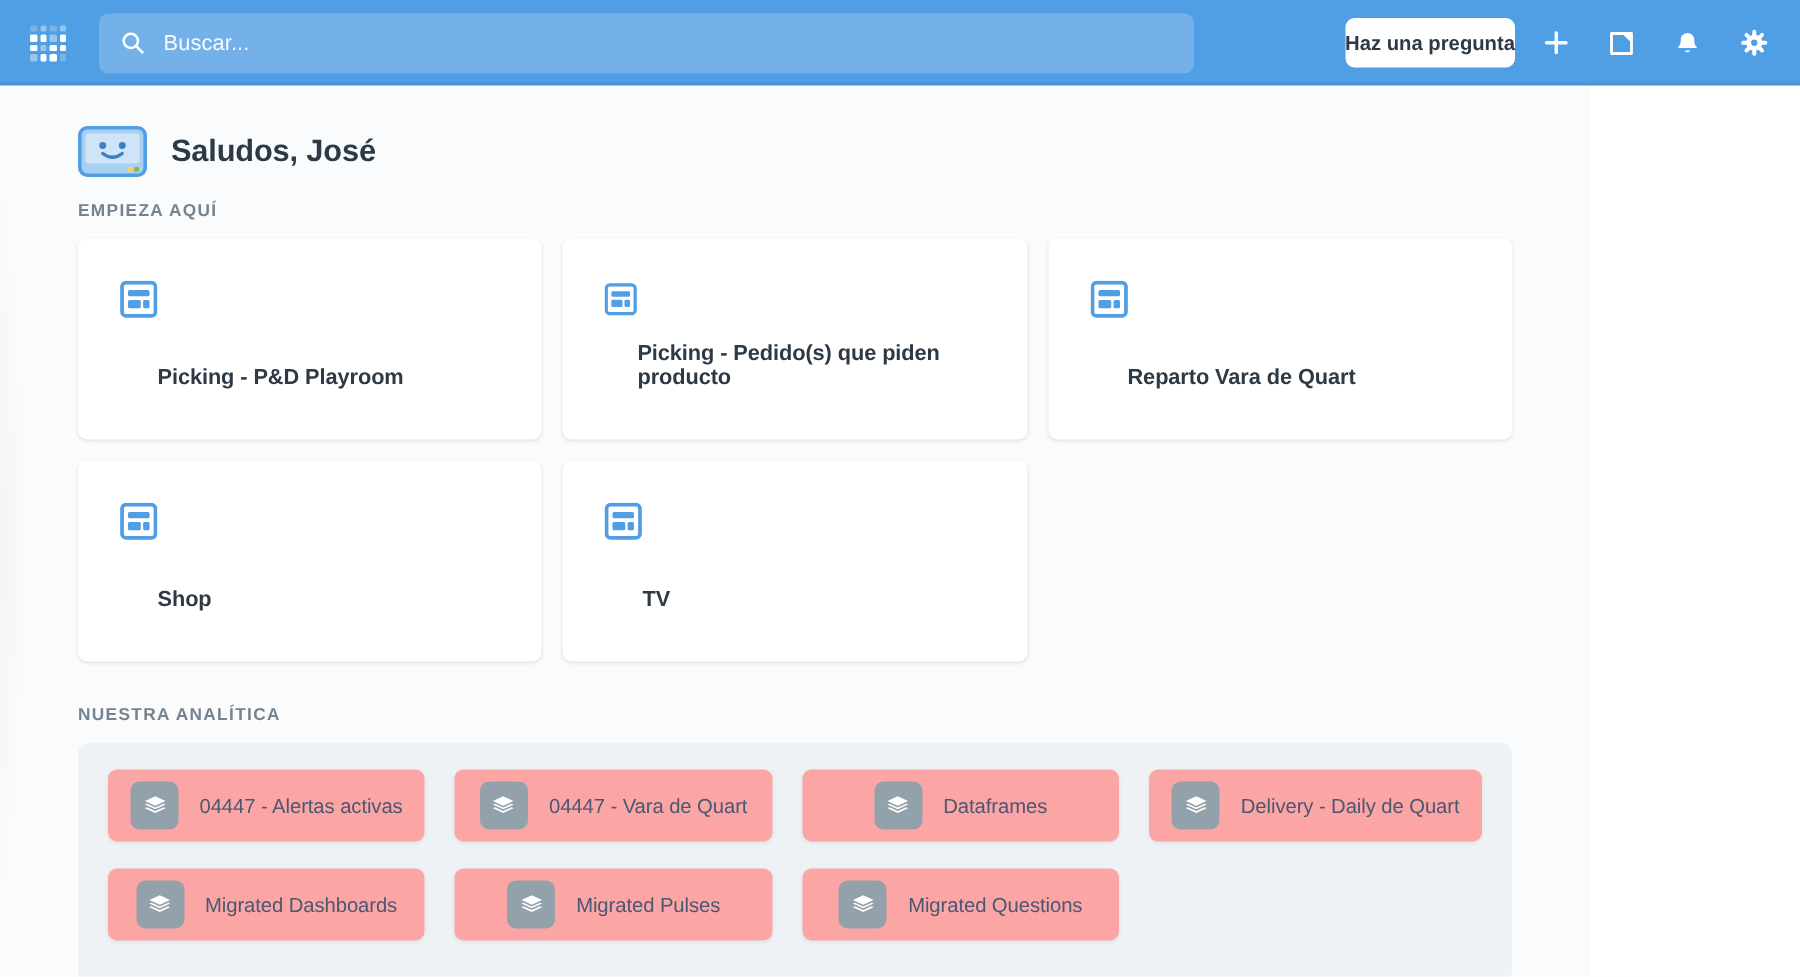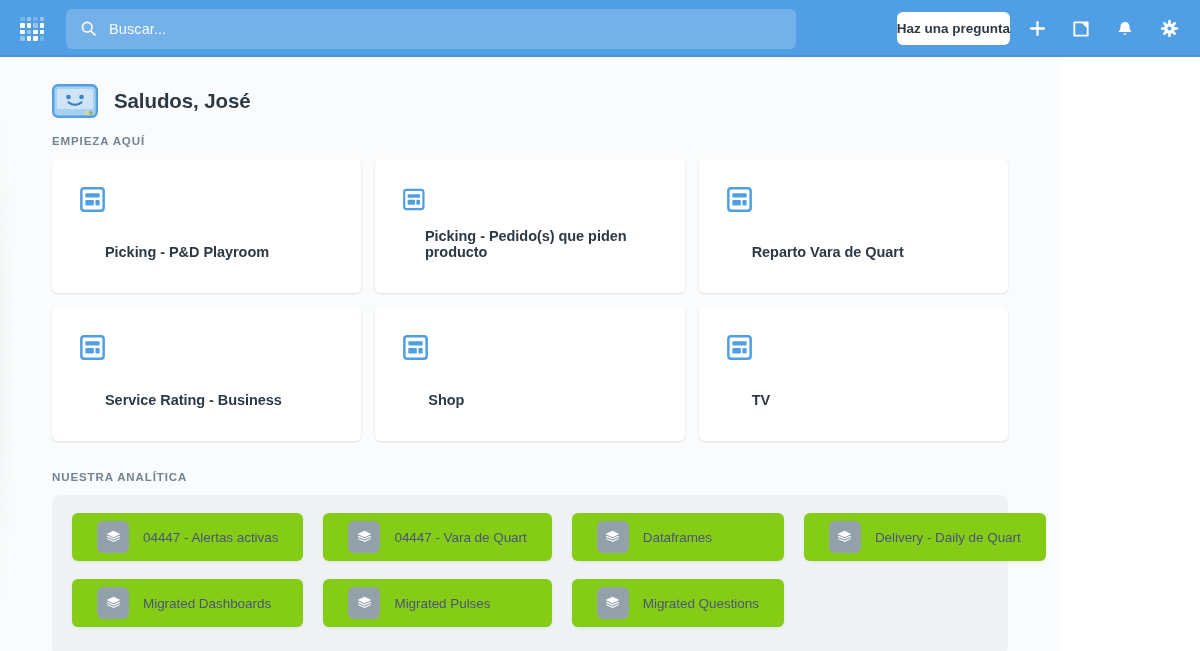--- a/index.html
+++ b/index.html
@@ -193,29 +193,30 @@
     border-radius: 8px;
     padding: 18px 20px 22px 20px;
     min-height: 160px;
   }
   .coll-grid {
     display: grid;
     grid-template-columns: repeat(4, 1fr);
     gap: 18px 20px;
   }
   .coll-item {
-    background: #84cc16;
+    background: #fca5a5;
     border-radius: 6px;
     height: 48px;
     display: flex;
     align-items: center;
-    padding: 0 25px;
+    padding: 0 15px;
     gap: 14px;
     box-shadow: 0 1px 3px rgba(0,0,0,0.07);
     cursor: pointer;
+    justify-content: center;
   }
   .coll-icon-box {
     width: 32px; height: 32px;
     border-radius: 6px;
     background: #93A1AB;
     display: flex; align-items: center; justify-content: center;
     flex: 0 0 auto;
   }
   .coll-icon-box svg { display: block; }
   .coll-label {
@@ -344,29 +345,20 @@
       <div class="dash-card">
         <svg class="dash-icon" viewBox="0 0 24 24">
           <rect x="1.3" y="1.3" width="21.4" height="21.4" rx="2.6" fill="none" stroke="#509EE3" stroke-width="2.4"></rect>
           <rect x="5.1" y="6.1" width="13.8" height="4.0" rx="1" fill="#509EE3"></rect>
           <rect x="5.1" y="12.4" width="8.2" height="5.4" rx="1" fill="#509EE3"></rect>
           <rect x="14.8" y="12.4" width="4.1" height="5.4" rx="1" fill="#509EE3"></rect>
         </svg>
         <div class="dash-title">Reparto Vara de Quart</div>
       </div>
 
-      <div class="dash-card">
-        <svg class="dash-icon" viewBox="0 0 24 24">
-          <rect x="1.3" y="1.3" width="21.4" height="21.4" rx="2.6" fill="none" stroke="#509EE3" stroke-width="2.4"></rect>
-          <rect x="5.1" y="6.1" width="13.8" height="4.0" rx="1" fill="#509EE3"></rect>
-          <rect x="5.1" y="12.4" width="8.2" height="5.4" rx="1" fill="#509EE3"></rect>
-          <rect x="14.8" y="12.4" width="4.1" height="5.4" rx="1" fill="#509EE3"></rect>
-        </svg>
-        <div class="dash-title">Service Rating - Business</div>
-      </div>
 
       <div class="dash-card">
         <svg class="dash-icon" viewBox="0 0 24 24">
           <rect x="1.3" y="1.3" width="21.4" height="21.4" rx="2.6" fill="none" stroke="#509EE3" stroke-width="2.4"></rect>
           <rect x="5.1" y="6.1" width="13.8" height="4.0" rx="1" fill="#509EE3"></rect>
           <rect x="5.1" y="12.4" width="8.2" height="5.4" rx="1" fill="#509EE3"></rect>
           <rect x="14.8" y="12.4" width="4.1" height="5.4" rx="1" fill="#509EE3"></rect>
         </svg>
         <div class="dash-title">Shop</div>
       </div>

